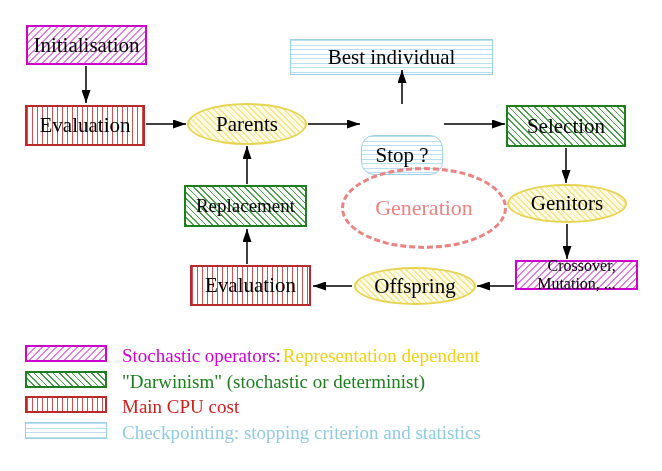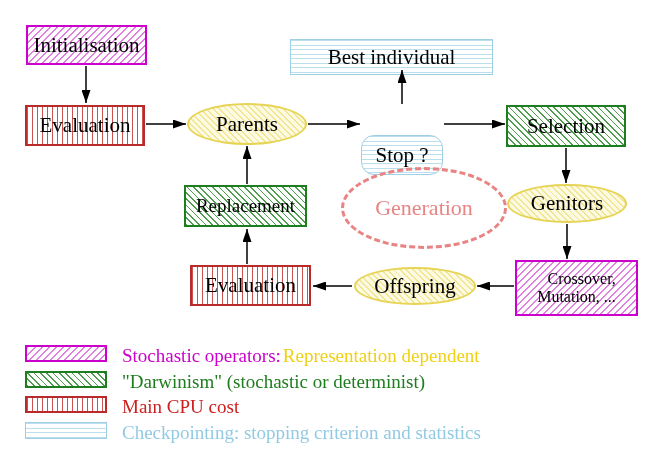--- a/index.html
+++ b/index.html
@@ -45,21 +45,21 @@
       var(--yellow-fill) 1.4px, var(--yellow-fill) 4.5px);
   }
   
   #initialisation   { left:26px;  top:25px;  width:121px; height:40px; }
   #evaluation-top   { left:25px;  top:105px; width:120px; height:41px; }
   #parents          { left:187px; top:103px; width:120px; height:42px; }
   #stop             { left:361px; top:91px; width:82px;  height:40px; border-radius:13px;margin-top:44px; }
   #best-individual  { left:290px; top:39px;  width:203px; height:36px; font-size:21px; }
   #selection        { left:506px; top:105px; width:120px; height:42px; }
   #genitors         { left:507px; top:184px; width:120px; height:39px; }
-  #crossover        { left:515px; top:260px; width:123px; height:56px; font-size:16px; line-height:1.15; }
+  #crossover        { left:515px; top:260px; width:123px; height:30px; font-size:16px; line-height:1.15; }
   #offspring        { left:354px; top:267px; width:122px; height:38px; }
   #evaluation-bottom{ left:190px; top:265px; width:121px; height:41px; }
   #replacement      { left:184px; top:185px; width:123px; height:42px; font-size:19px; }
   #generation {
     left:341px; top:167px; width:166px; height:82px;
     border:3px dashed var(--salmon); border-radius:50%;
     color:var(--salmon); font-size:22px; background:transparent;
   }
   
   #arrows { position:absolute; left:0; top:0; pointer-events:none; }

